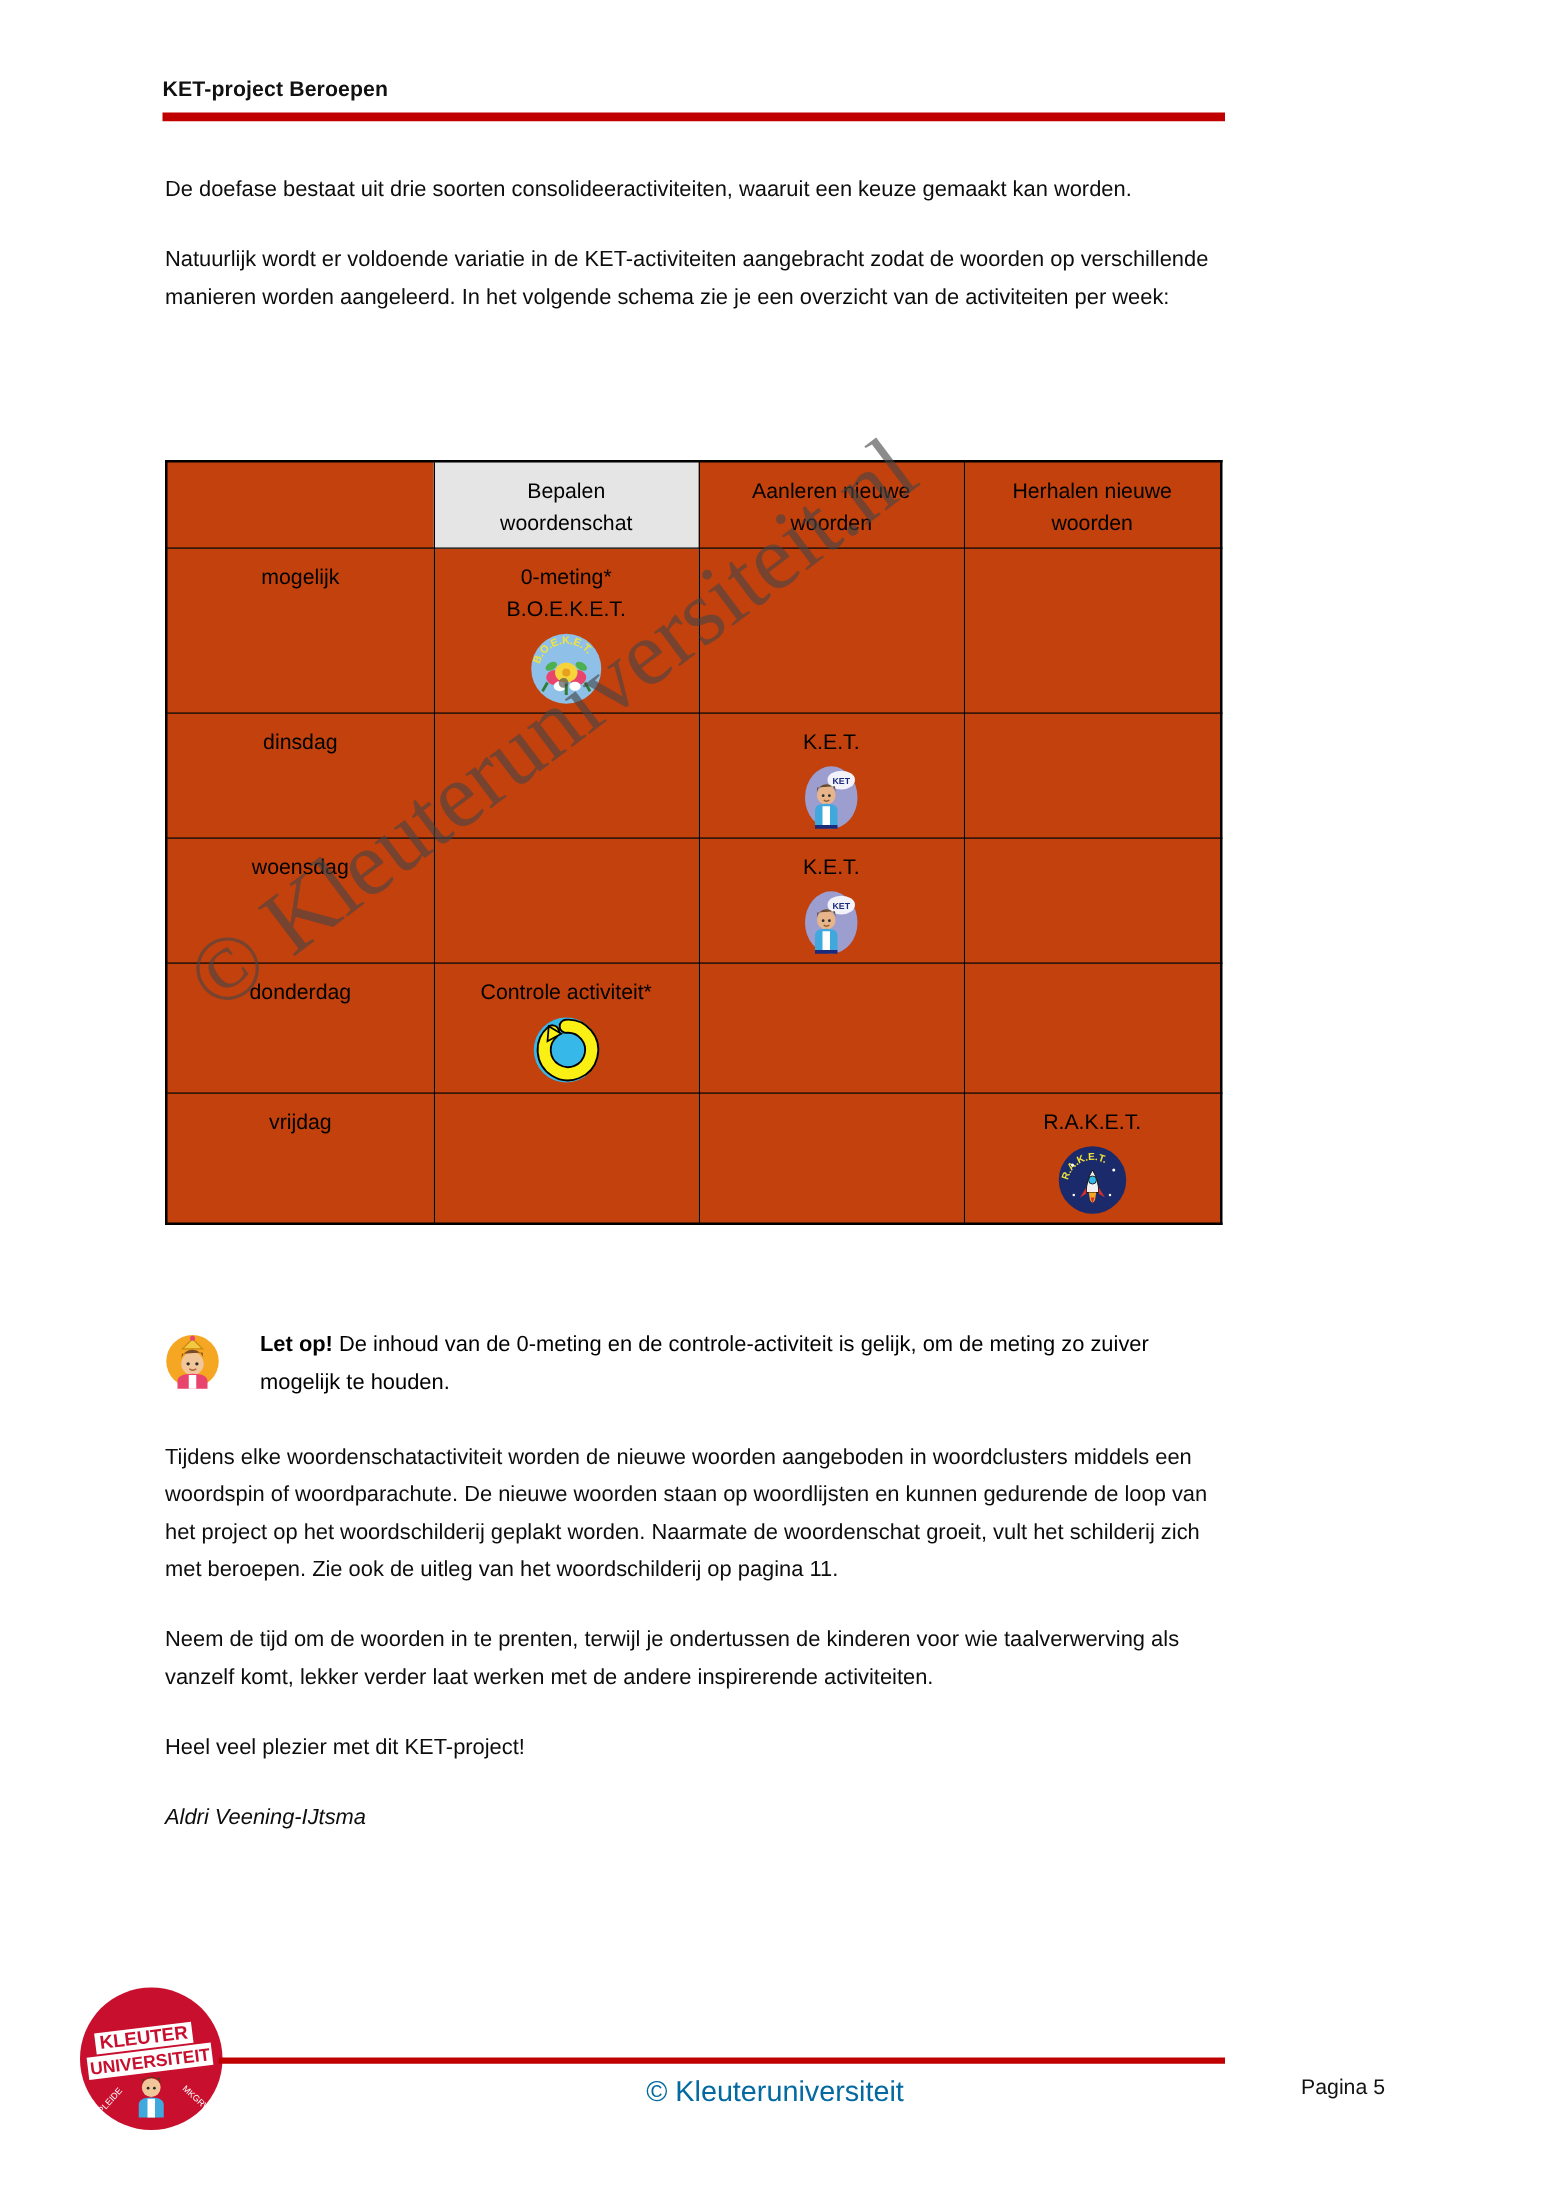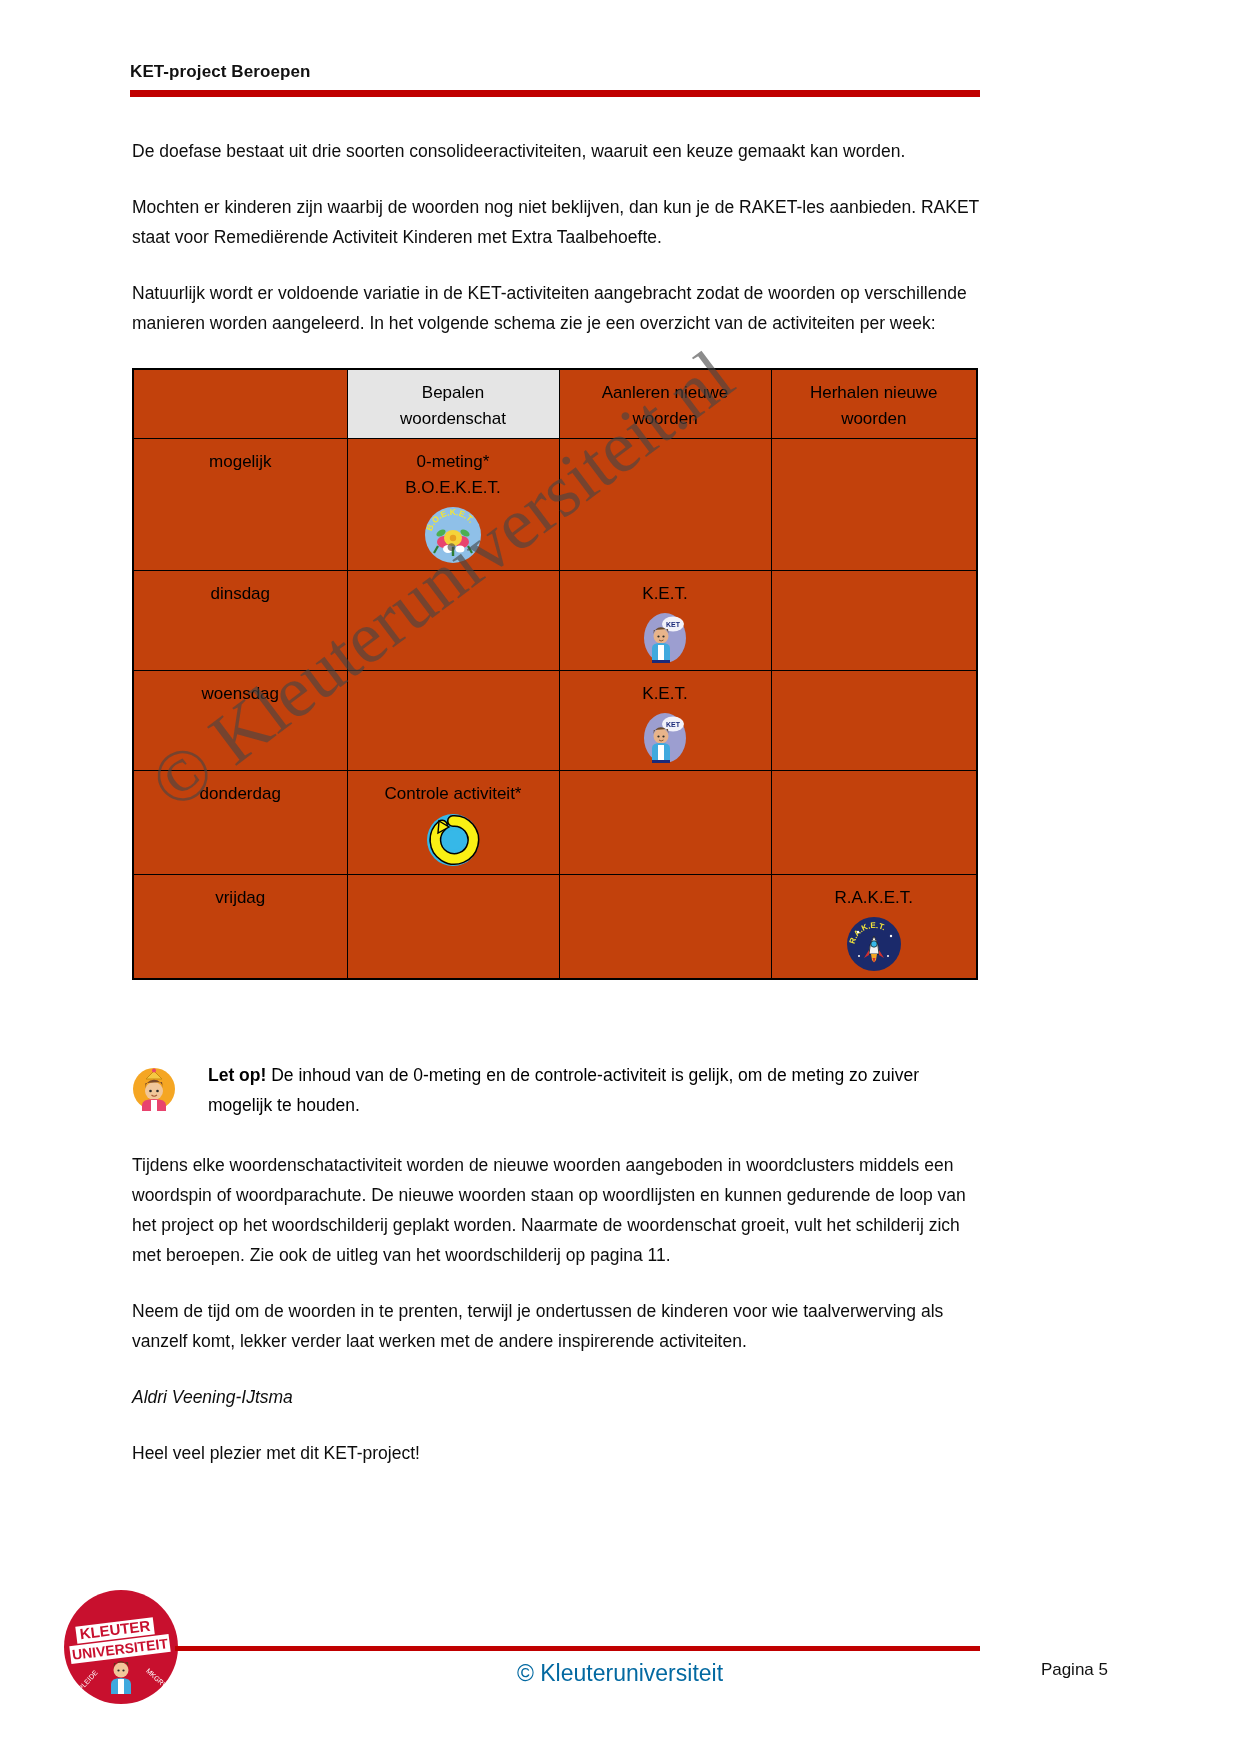--- a/index.html
+++ b/index.html
@@ -122,24 +122,20 @@
 
 <div class="page">
 
   <div class="header">
     <div class="header-title">KET-project Beroepen</div>
     <div class="header-rule"></div>
   </div>
 
   <div class="content">
     <p class="para">De doefase bestaat uit drie soorten consolideeractiviteiten, waaruit een keuze gemaakt kan worden.</p>
-    <p class="para">
-      <span>Mochten er kinderen zijn waarbij de woorden nog niet beklijven, dan kun je de RAKET-les aanbieden.</span>
-      <span>RAKET staat voor Remediërende Activiteit Kinderen met Extra Taalbehoefte.</span>
-    </p>
     <p class="para tight">Natuurlijk wordt er voldoende variatie in de KET-activiteiten aangebracht zodat de woorden op verschillende manieren worden aangeleerd. In het volgende schema zie je een overzicht van de activiteiten per week:</p>
   </div>
 
   <div class="schema-wrap">
     <table class="schema">
       <colgroup>
           <col class="c1">
           <col class="c2">
           <col class="c3">
           <col class="c4">
@@ -315,22 +311,22 @@
       <rect x="19" y="35" width="6" height="11" fill="#FFFFFF"></rect>
     </svg>
     <div class="note-text">
       <b>Let op!</b><span> De inhoud van de 0-meting en de controle-activiteit is gelijk, om de meting zo zuiver mogelijk te houden.</span>
     </div>
   </div>
 
   <div class="lower">
     <p class="para">Tijdens elke woordenschatactiviteit worden de nieuwe woorden aangeboden in woordclusters middels een woordspin of woordparachute. De nieuwe woorden staan op woordlijsten en kunnen gedurende de loop van het project op het woordschilderij geplakt worden. Naarmate de woordenschat groeit, vult het schilderij zich met beroepen. Zie ook de uitleg van het woordschilderij op pagina 11.</p>
     <p class="para">Neem de tijd om de woorden in te prenten, terwijl je ondertussen de kinderen voor wie taalverwerving als vanzelf komt, lekker verder laat werken met de andere inspirerende activiteiten.</p>
+    <p class="para">Heel veel plezier met dit KET-project!</p>
     <p class="para italic">Aldri Veening-IJtsma</p>
-    <p class="para">Heel veel plezier met dit KET-project!</p>
   </div>
 
   <div class="watermark">
     <div class="wm-text">© Kleuteruniversiteit.nl</div>
   </div>
 
   <div class="footer">
     <svg class="footer-logo" viewBox="0 0 118 118" width="118" height="118">
       <circle cx="59" cy="59" r="57" fill="#C8102E"></circle>
       <rect x="14" y="34" width="78" height="17" fill="#FFFFFF" transform="rotate(-7 53 42)"></rect>

